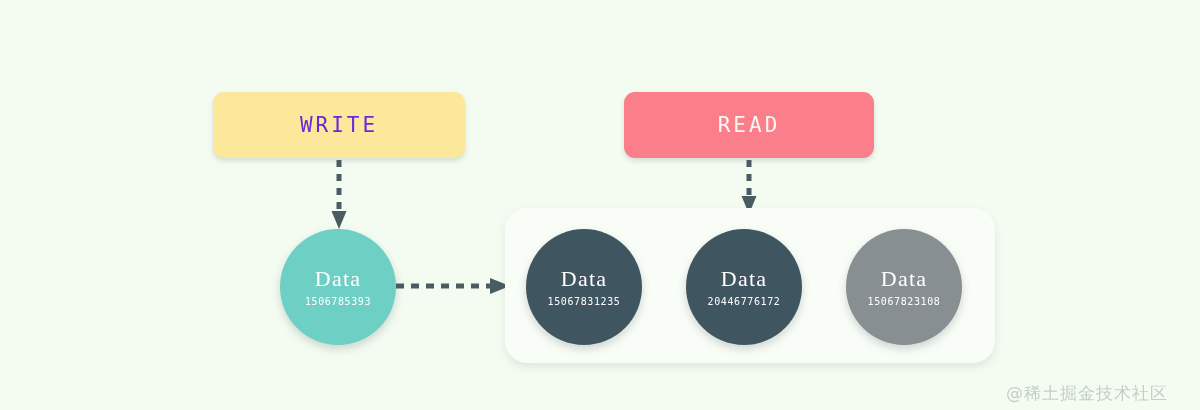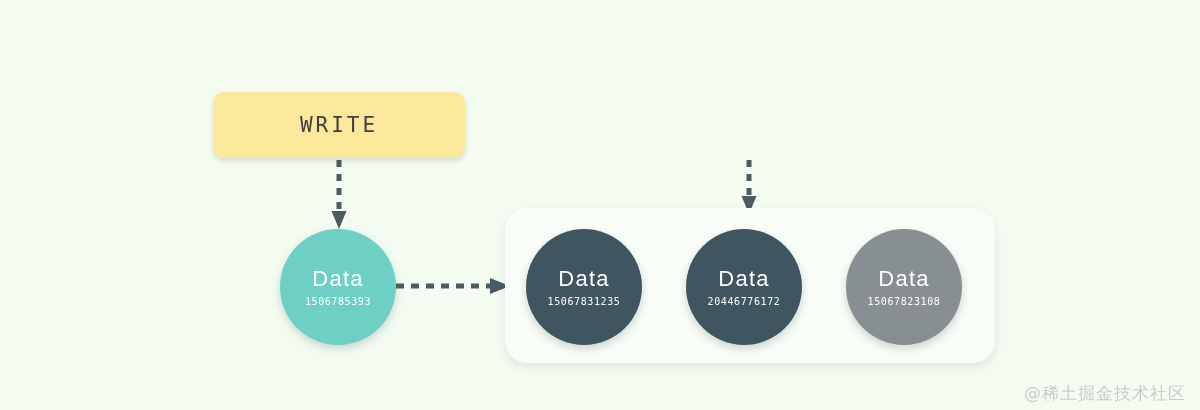--- a/index.html
+++ b/index.html
@@ -47,21 +47,21 @@
     font-size: 21px;
     letter-spacing: 3px;
     box-shadow: 0 3px 5px rgba(70,90,80,0.18);
     white-space: pre;
   }
   .opbox.write {
     left: 213px;
     top: 92px;
     width: 252px;
     background: #fbe89b;
-    color: #404040;
+    color: #6d28d9;
   }
   .opbox.read {
     left: 624px;
     top: 92px;
     width: 250px;
     background: #fa7f8b;
     color: #fdf6f2;
   }
 
   
@@ -92,21 +92,21 @@
     height: 116px;
     border-radius: 50%;
     display: flex;
     flex-direction: column;
     align-items: center;
     justify-content: center;
     box-shadow: 0 4px 8px rgba(60,80,75,0.22);
     color: #ffffff;
   }
   .node .node-title {
-    font-family: Liberation Sans, sans-serif;
+    font-family: Liberation Serif, serif;
     font-size: 22px;
     letter-spacing: 1.2px;
     line-height: 1;
     margin-bottom: 7px;
     white-space: pre;
   }
   .node .node-id {
     font-family: "DejaVu Sans Mono", monospace;
     font-size: 10px;
     letter-spacing: 0.6px;
@@ -114,21 +114,21 @@
     white-space: pre;
   }
   .node.teal   { left: 280px; top: 229px; background: #6ecfc4; }
   .node.dark-a { left: 526px; top: 229px; background: #3f5560; }
   .node.dark-b { left: 686px; top: 229px; background: #3f5560; }
   .node.gray   { left: 846px; top: 229px; background: #888f93; }
 
   
   .watermark {
     position: absolute;
-    right: 14px;
+    right: 32px;
     bottom: 6px;
     text-align: left;
     color: #c3cfc6;
     user-select: none;
   }
   .watermark .wm-cn {
     font-family: "DejaVu Sans", sans-serif;
     font-size: 17px;
     letter-spacing: 1px;
     line-height: 1.25;
@@ -144,20 +144,23 @@
 </head>
 <body>
 
 <div id="stage">
 
 
   <div class="opbox write">
     <span>WRITE</span>
   </div>
 
+  <div class="opbox read">
+    <span>READ</span>
+  </div>
 
   <div class="arrow" style="left:330px; top:160px;">
     <svg width="20" height="70" viewBox="0 0 20 70">
       <line x1="9" y1="0" x2="9" y2="54" stroke="#4a5b62" stroke-width="5" stroke-dasharray="7,7" stroke-linecap="butt"></line>
       <polygon points="9,69 1.5,51 16.5,51" fill="#4a5b62"></polygon>
     </svg>
   </div>
 
   <div class="arrow" style="left:396px; top:277px;">
     <svg width="116" height="20" viewBox="0 0 116 20">

